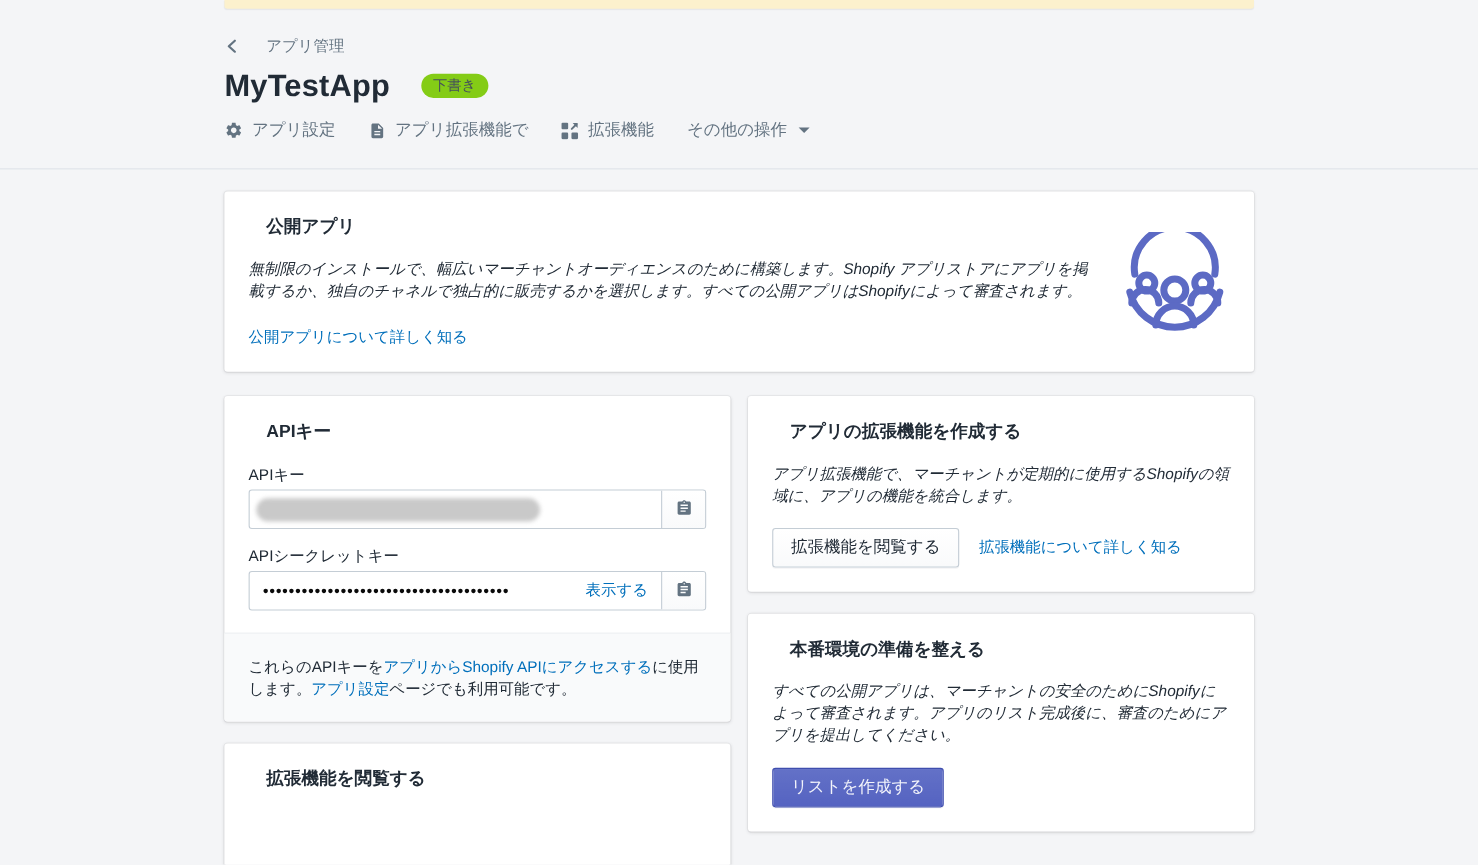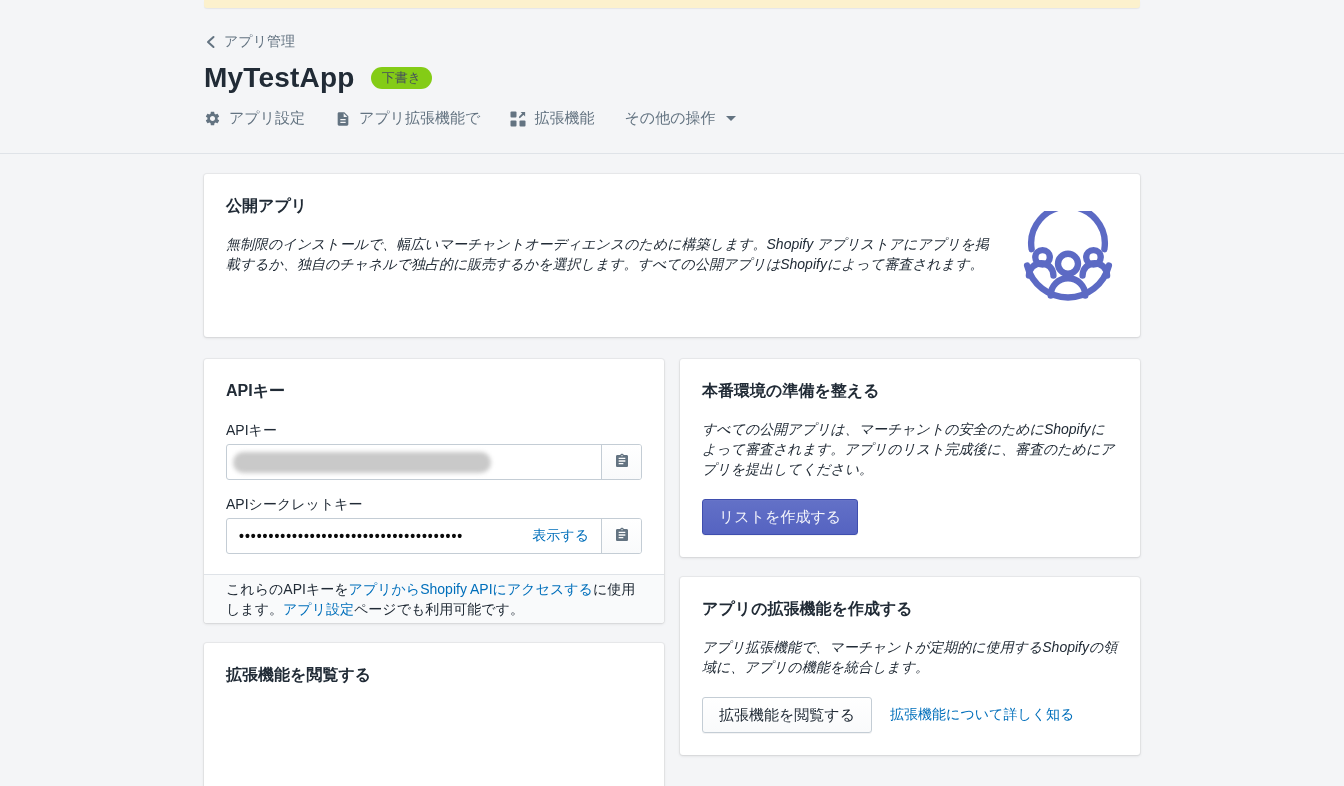--- a/index.html
+++ b/index.html
@@ -11,25 +11,25 @@
   }
   .container { width:936px; margin:0 auto; }
 
   
   .banner-sliver{
     height:8px; background:#fcf1cd;
     border-radius:0 0 3px 3px;
     box-shadow:0 1px 1px rgba(63,63,68,.08);
   }
   .breadcrumb{
-    margin-top:25px; display:flex; align-items:center; gap:7px;
+    margin-top:25px; display:flex; align-items:center; gap:25px;
     color:#637381; font-size:14px; cursor:pointer; width:max-content;
   }
   .breadcrumb svg{ display:block; }
-  .title-row{ margin-top:11px; display:flex; align-items:center; gap:16px; }
+  .title-row{ margin-top:11px; display:flex; align-items:center; gap:28px; }
   .page-title{ font-size:28px; font-weight:700; color:#212b36; letter-spacing:.2px; }
   .badge{
     background:#84cc16; color:#454f5b; font-size:13px;
     padding:2px 11px 3px; border-radius:20px; line-height:17px;
   }
   .header-nav{ margin-top:15px; display:flex; align-items:center; gap:30px; padding-bottom:25px; }
   .nav-item{
     display:flex; align-items:center; gap:8px;
     color:#637381; font-size:15px; cursor:pointer;
   }
@@ -40,21 +40,21 @@
     margin-left:2px;
   }
   .header-divider{ border-bottom:1px solid #dfe3e8; }
 
   
   .card{
     background:#fff; border-radius:3px;
     box-shadow:0 0 0 1px rgba(63,63,68,.05), 0 1px 3px 0 rgba(63,63,68,.15);
   }
   .card-section{ padding:22px; }
-  .card h2{ font-size:16px; font-weight:600; color:#212b36; }
+  .card h2{ font-size:16px; font-weight:600; color:#212b36;margin-left:16px; }
   .body-text{ font-size:14px; line-height:20px; color:#212b36; margin-top:17px;font-style:italic; }
   a.link{ color:#006fbb; text-decoration:none; cursor:pointer; }
 
   .public-card{ margin-top:20px; }
   .public-card .card-section{ display:flex; align-items:flex-start; }
   .public-text{ max-width:775px; }
   .public-text .link-row{ margin-top:24px; font-size:14px; }
   .people-illustration{ margin-left:auto; margin-top:15px; flex-shrink:0; }
 
   .two-col{ display:flex; gap:16px; margin-top:22px; }
@@ -79,21 +79,21 @@
   .copy-btn{
     width:40px; flex-shrink:0; border:none; border-left:1px solid #c4cdd5;
     background:linear-gradient(to bottom,#ffffff,#f9fafb);
     display:flex; align-items:center; justify-content:center; cursor:pointer;
   }
   .field-note{ margin-top:8px; font-size:14px; color:#637381; }
   .mt-20{ margin-top:20px; }
   .mt-16{ margin-top:16px; }
   .card-footer{
     border-top:1px solid #dfe3e8; background:#f9fafb;
-    padding:4px 22px; font-size:14px; line-height:20px;
+    padding:20px 22px; font-size:14px; line-height:20px;
     border-radius:0 0 3px 3px;
   }
 
   
   .btn{
     display:inline-block; font-size:15px; line-height:16px;
     padding:9px 16px; border-radius:3px; cursor:pointer;
     font-family:inherit;
   }
   .btn-primary{
@@ -168,20 +168,23 @@
   <div class="header-divider"></div>
 </div>
 
 <div class="container">
 
   <div class="card public-card">
     <div class="card-section">
       <div class="public-text">
         <h2>公開アプリ</h2>
         <p class="body-text">無制限のインストールで、幅広いマーチャントオーディエンスのために構築します。Shopify アプリストアにアプリを掲載するか、独自のチャネルで独占的に販売するかを選択します。すべての公開アプリはShopifyによって審査されます。</p>
+        <div class="link-row">
+          <a class="link">公開アプリについて詳しく知る</a>
+        </div>
       </div>
       <div class="people-illustration">
         <svg width="100" height="100" viewBox="0 0 110 110" fill="none" stroke="#5c6ac4" stroke-width="7" stroke-linecap="round">
           <path d="M 15 42 A 40.5 40.5 0 1 1 95 42"></path>
           <path d="M 10 60 A 46.4 46.4 0 0 0 100 60"></path>
           <circle cx="27" cy="51" r="8"></circle>
           <circle cx="83" cy="51" r="8"></circle>
           <circle cx="55" cy="58" r="11"></circle>
           <path d="M 12 71 A 13.5 13.5 0 0 1 39 71"></path>
           <path d="M 71 71 A 13.5 13.5 0 0 1 98 71"></path>
@@ -238,34 +241,34 @@
         <div class="card-section">
           <h2>拡張機能を閲覧する</h2>
         </div>
       </div>
     </div>
 
     <div class="col">
 
       <div class="card">
         <div class="card-section">
-          <h2>本番環境の準備を整える</h2>
-          <p class="body-text">すべての公開アプリは、マーチャントの安全のためにShopifyによって審査されます。アプリのリスト完成後に、審査のためにアプリを提出してください。</p>
-          <div class="btn-row">
-            <button class="btn btn-primary">リストを作成する</button>
-          </div>
-        </div>
-      </div>
-
-      <div class="card">
-        <div class="card-section">
           <h2>アプリの拡張機能を作成する</h2>
           <p class="body-text">アプリ拡張機能で、マーチャントが定期的に使用するShopifyの領域に、アプリの機能を統合します。</p>
           <div class="btn-row">
             <button class="btn btn-outline">拡張機能を閲覧する</button>
             <a class="link" style="font-size:14px;">拡張機能について詳しく知る</a>
           </div>
         </div>
       </div>
+
+      <div class="card">
+        <div class="card-section">
+          <h2>本番環境の準備を整える</h2>
+          <p class="body-text">すべての公開アプリは、マーチャントの安全のためにShopifyによって審査されます。アプリのリスト完成後に、審査のためにアプリを提出してください。</p>
+          <div class="btn-row">
+            <button class="btn btn-primary">リストを作成する</button>
+          </div>
+        </div>
+      </div>
     </div>
   </div>
 
 </div>
 
 </body></html>

